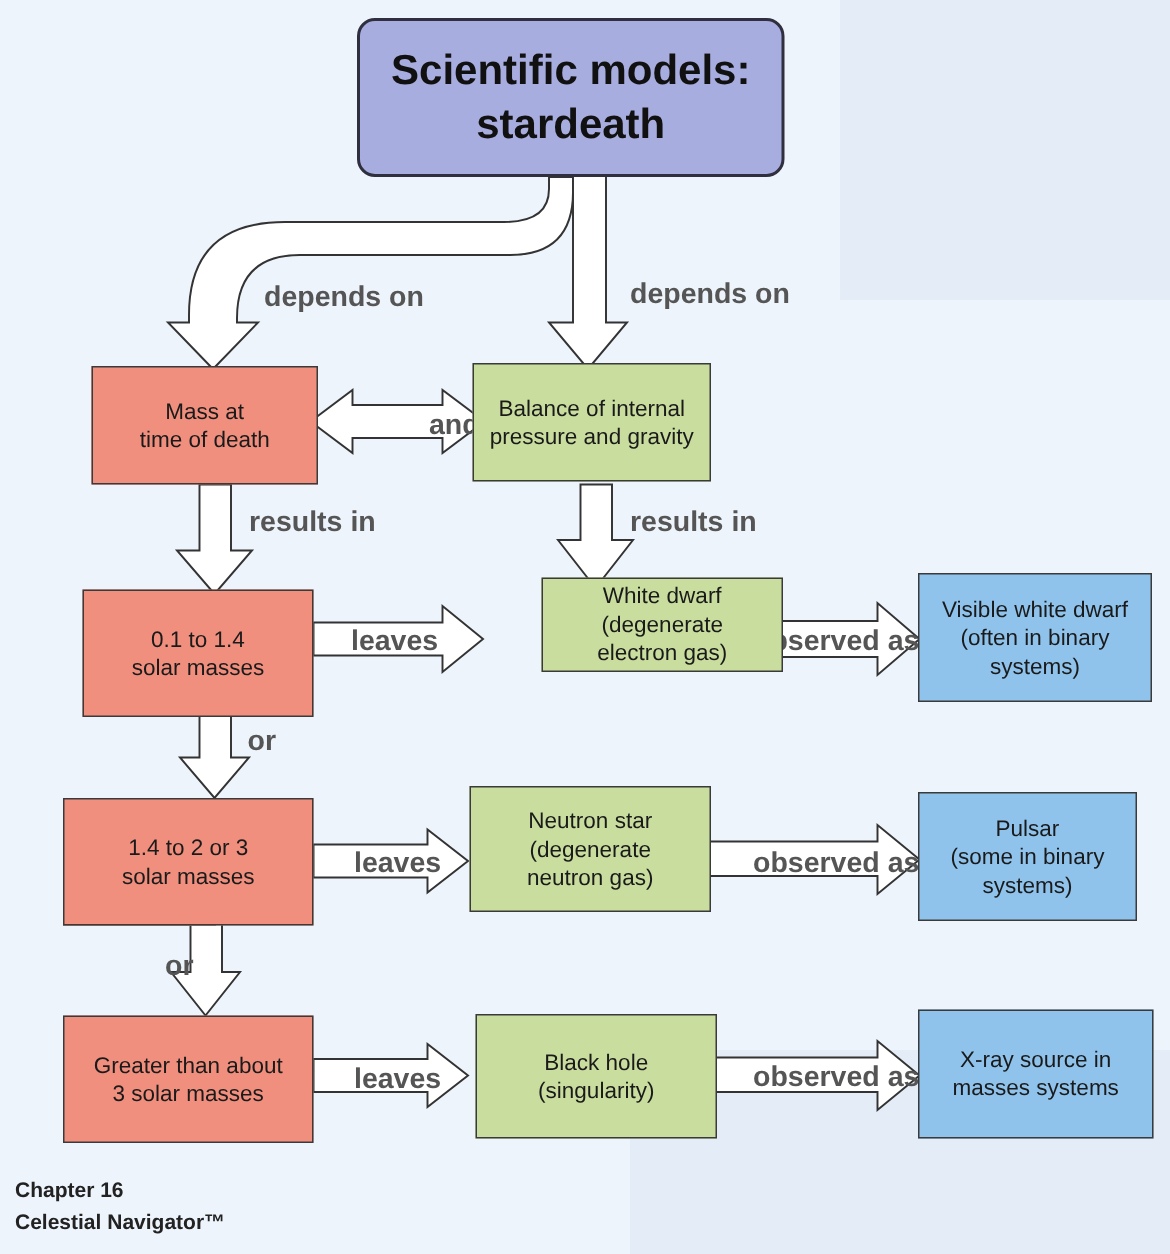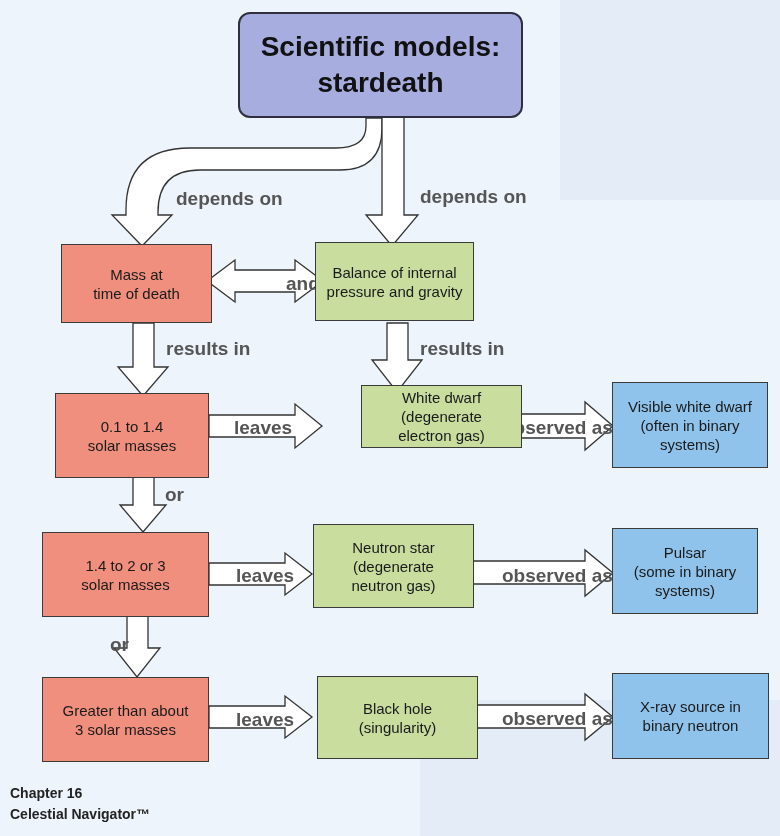--- a/index.html
+++ b/index.html
@@ -151,18 +151,18 @@
 </div>
 <div class="box green" style="left:317px;top:676px;width:161px;height:83px;">
   <div>
       <div>Black hole</div>
       <div>(singularity)</div>
     </div>
 </div>
 <div class="box blue" style="left:612px;top:673px;width:157px;height:86px;">
   <div>
       <div>X-ray source in</div>
-      <div>binary neutron</div>
+      <div>masses systems</div>
     </div>
 </div>
 
 <div class="footer" style="top:785px;">Chapter 16</div>
 <div class="footer" style="top:806px;">Celestial Navigator™</div>
 
 </body></html>

